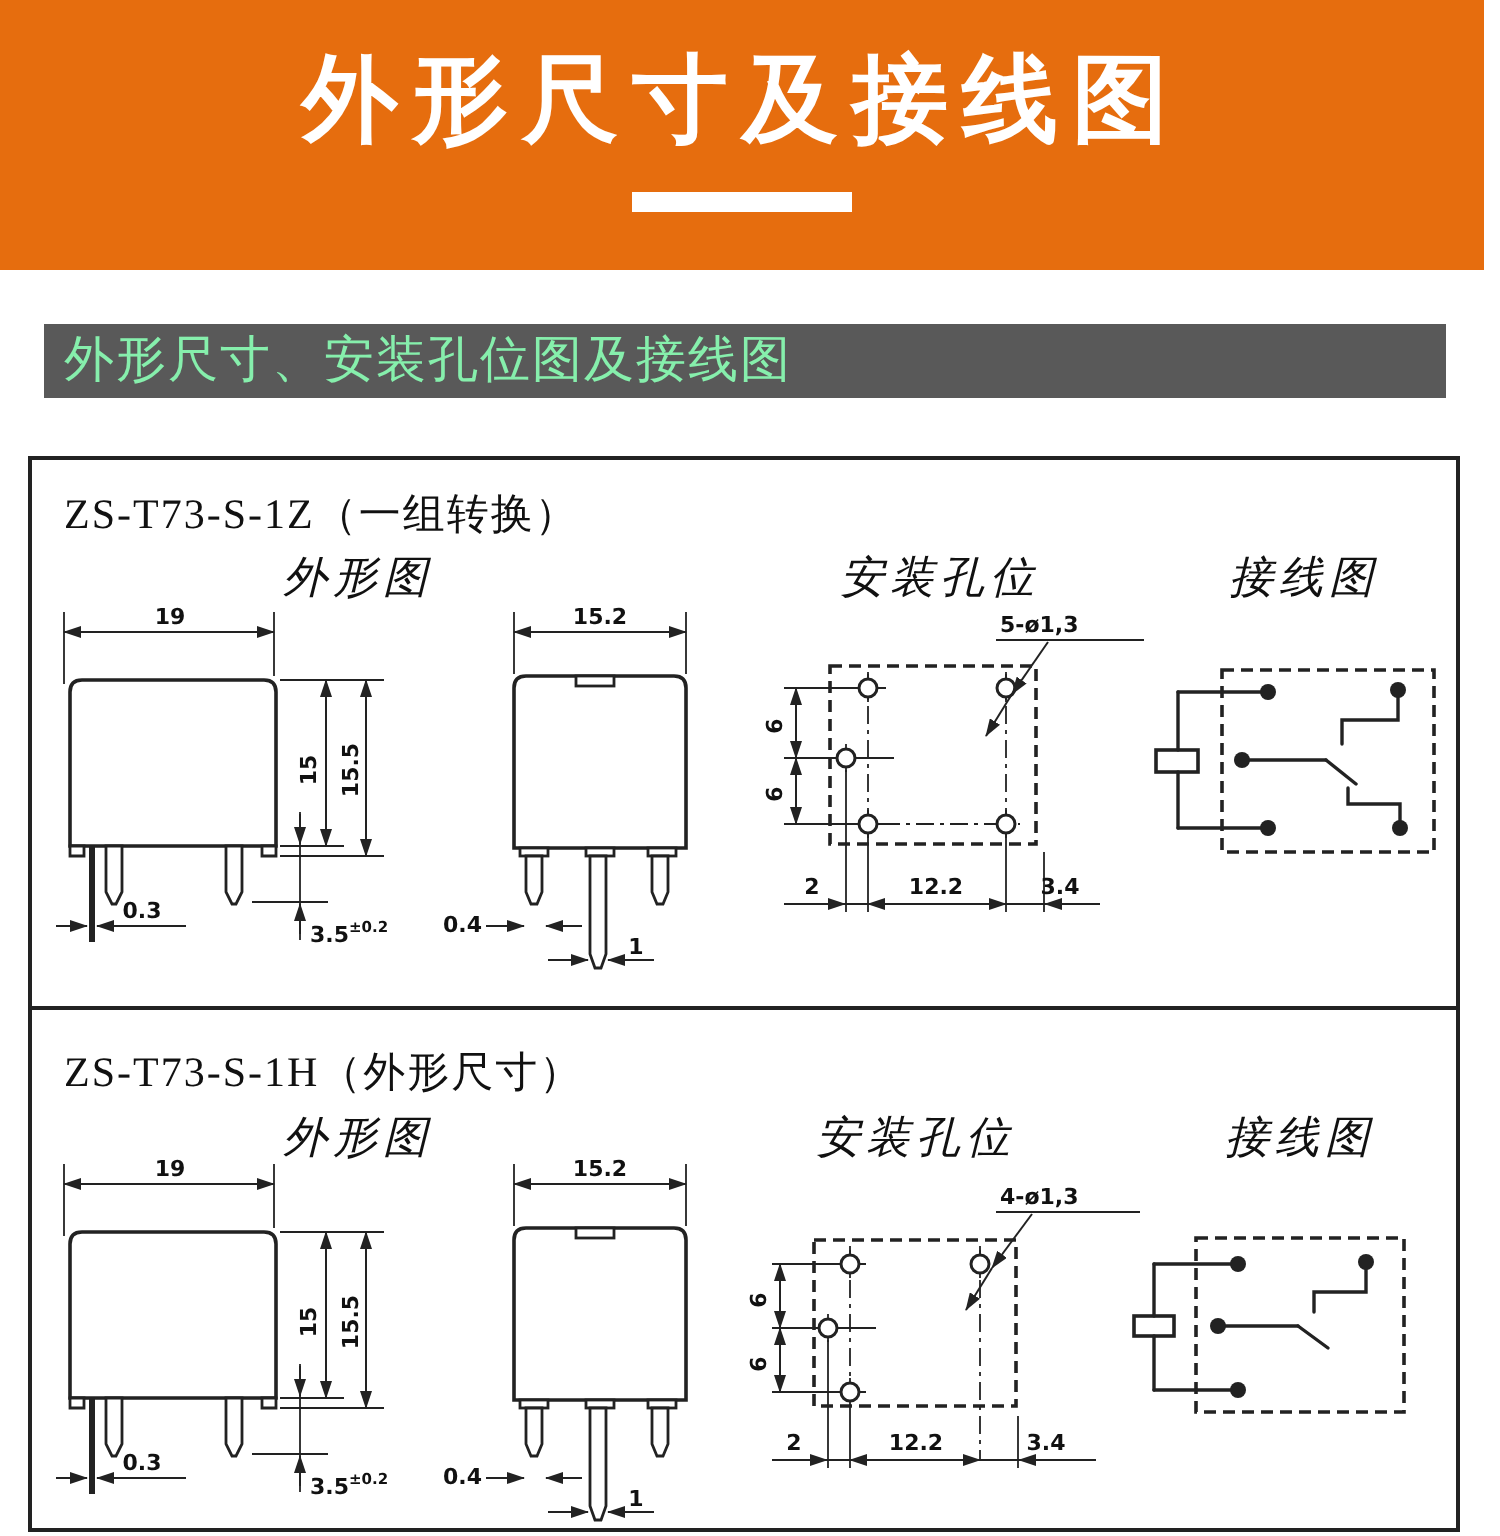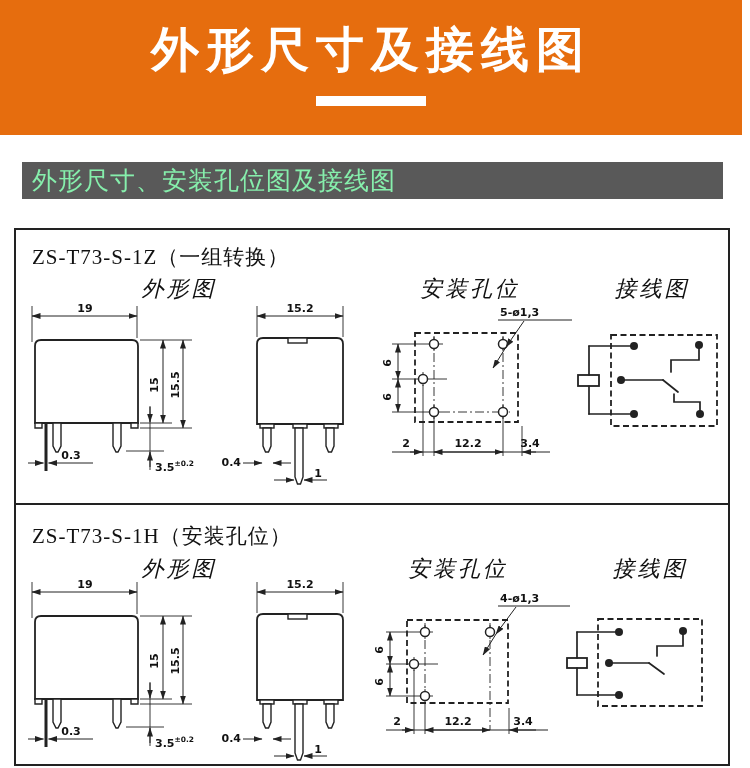--- a/index.html
+++ b/index.html
@@ -199,21 +199,21 @@
         <circle class="dot" cx="634" cy="346" r="4"></circle>
         <circle class="dot" cx="634" cy="414" r="4"></circle>
         <circle class="dot" cx="621" cy="380" r="4"></circle>
         <circle class="dot" cx="699" cy="345" r="4"></circle>
         <circle class="dot" cx="700" cy="414" r="4"></circle>
       </g>
     </svg>
   </div>
 
   <div class="panel" id="panel2">
-    <div class="panel-title">ZS-T73-S-1H（安装孔位）</div>
+    <div class="panel-title">ZS-T73-S-1H（外形尺寸）</div>
     <div class="heading h-outline">外形图</div>
     <div class="heading h-mount2">安装孔位</div>
     <div class="heading h-wire2">接线图</div>
 
     <svg class="draw" width="712" height="259" viewBox="16 505 712 259">
       <use href="#g-side" transform="translate(0,276)"></use>
       <use href="#g-front" transform="translate(0,276)"></use>
 
       <g>
         <rect class="dashed" x="407" y="620" width="101" height="83"></rect>

